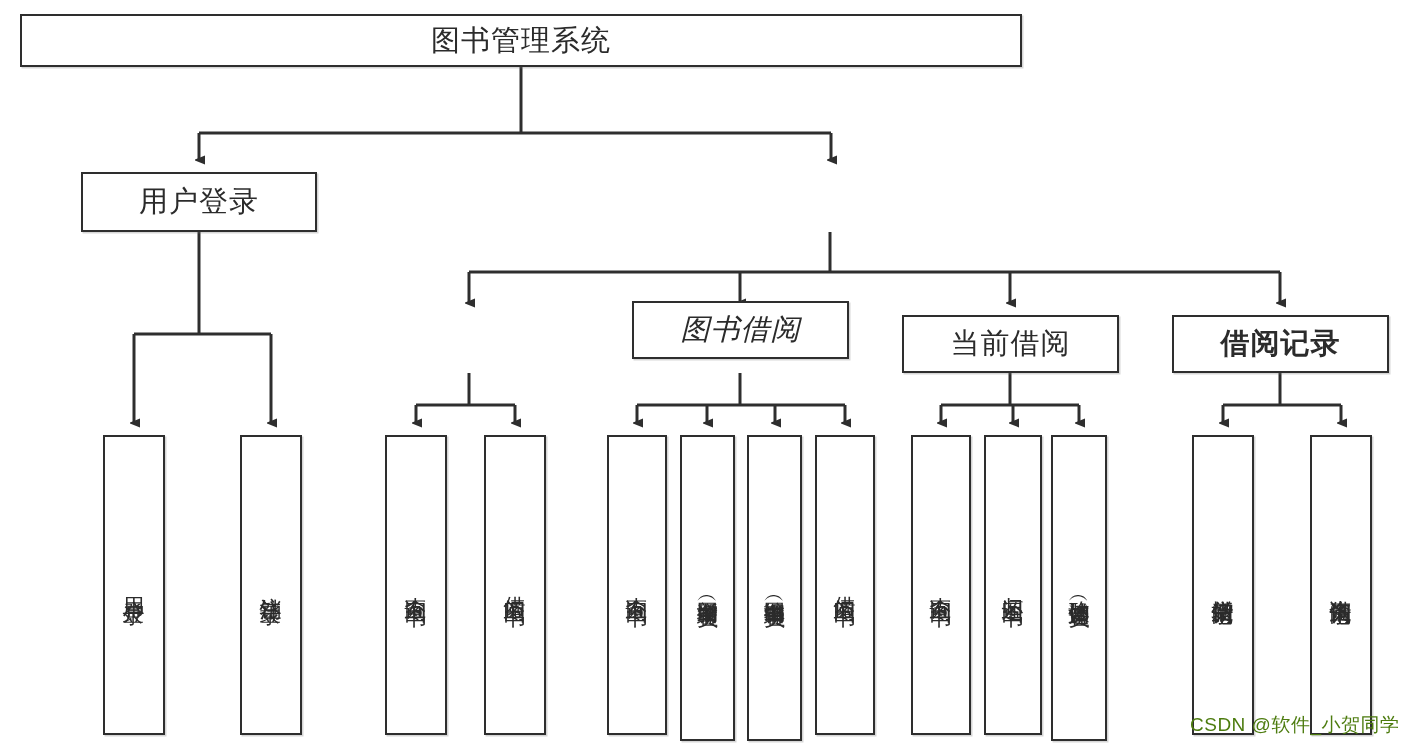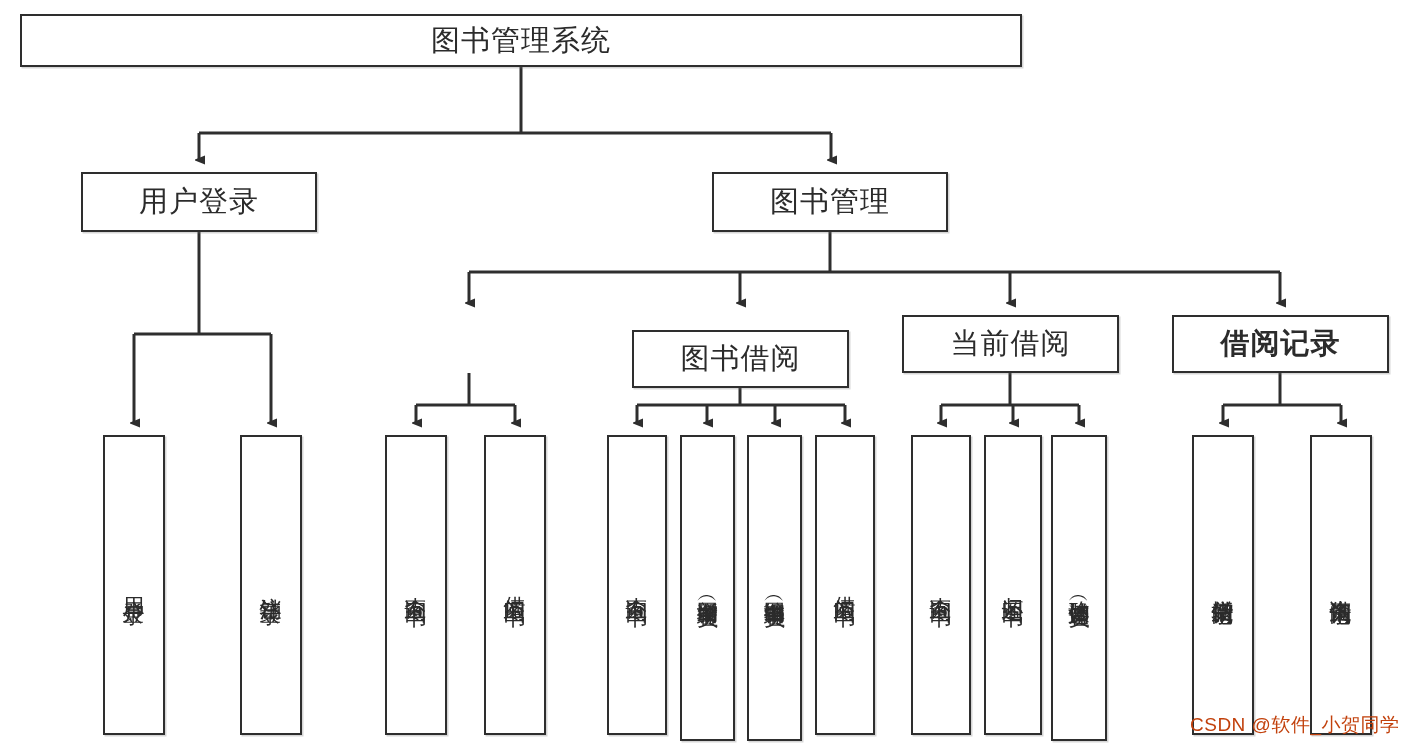--- a/index.html
+++ b/index.html
@@ -50,21 +50,21 @@
   }
   .node.vert span {
     writing-mode: vertical-rl;
     text-orientation: upright;
   }
   .watermark {
     position: absolute;
     left: 1190px;
     top: 712px;
     font-size: 19px;
-    color: #c2410c;
+    color: #4d7c0f;
     letter-spacing: 0.5px;
     white-space: nowrap;
     font-family: "Liberation Sans", "DejaVu Sans", sans-serif;
   }
 </style>
 </head>
 <body>
 
 <div id="canvas">
 
@@ -118,25 +118,22 @@
     </g>
   </svg>
 
   <div class="node horiz" style="left:20px;top:14px;width:1002px;height:53px;">
     <span>图书管理系统</span>
   </div>
 
   <div class="node horiz" style="left:81px;top:172px;width:236px;height:60px;">
     <span>用户登录</span>
   </div>
-  <div class="node horiz" style="left:712px;top:172px;width:236px;height:60px;">
-    <span>图书管理</span>
-  </div>
 
-  <div class="node horiz" style="left:632px;top:330px;width:217px;height:58px;">
+  <div class="node horiz" style="left:632px;top:301px;width:217px;height:58px;font-style:italic;">
     <span>图书借阅</span>
   </div>
   <div class="node horiz" style="left:902px;top:315px;width:217px;height:58px;">
     <span>当前借阅</span>
   </div>
   <div class="node horiz" style="left:1172px;top:315px;width:217px;height:58px;font-weight:bold;">
     <span>借阅记录</span>
   </div>
 
   <div class="node vert" style="left:103px;top:435px;width:62px;height:300px;">

